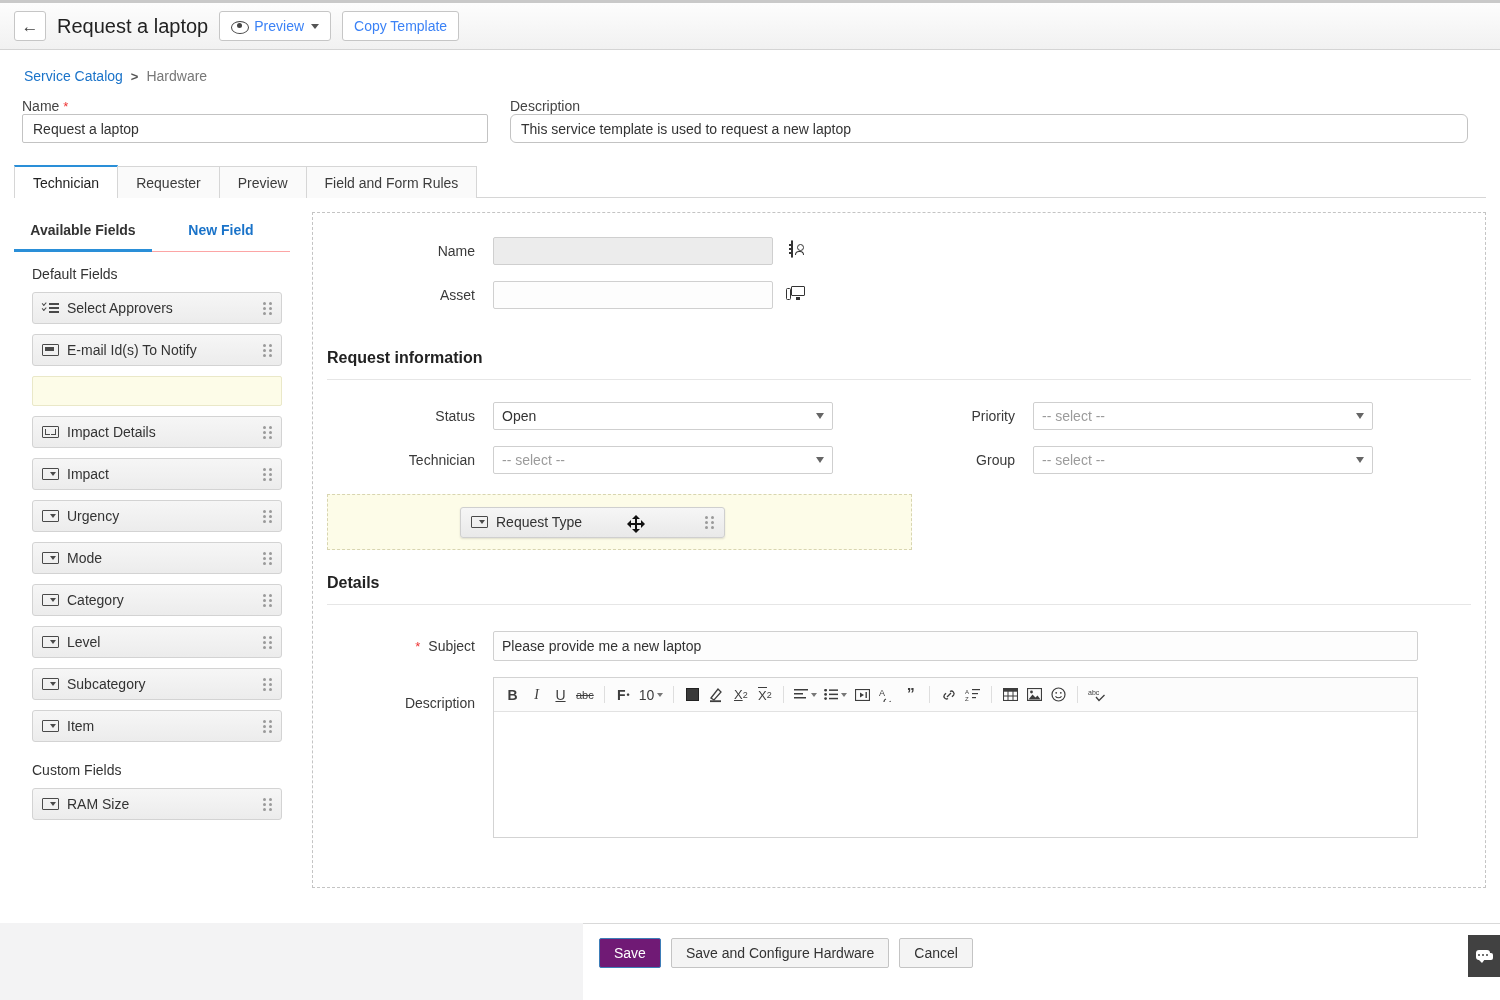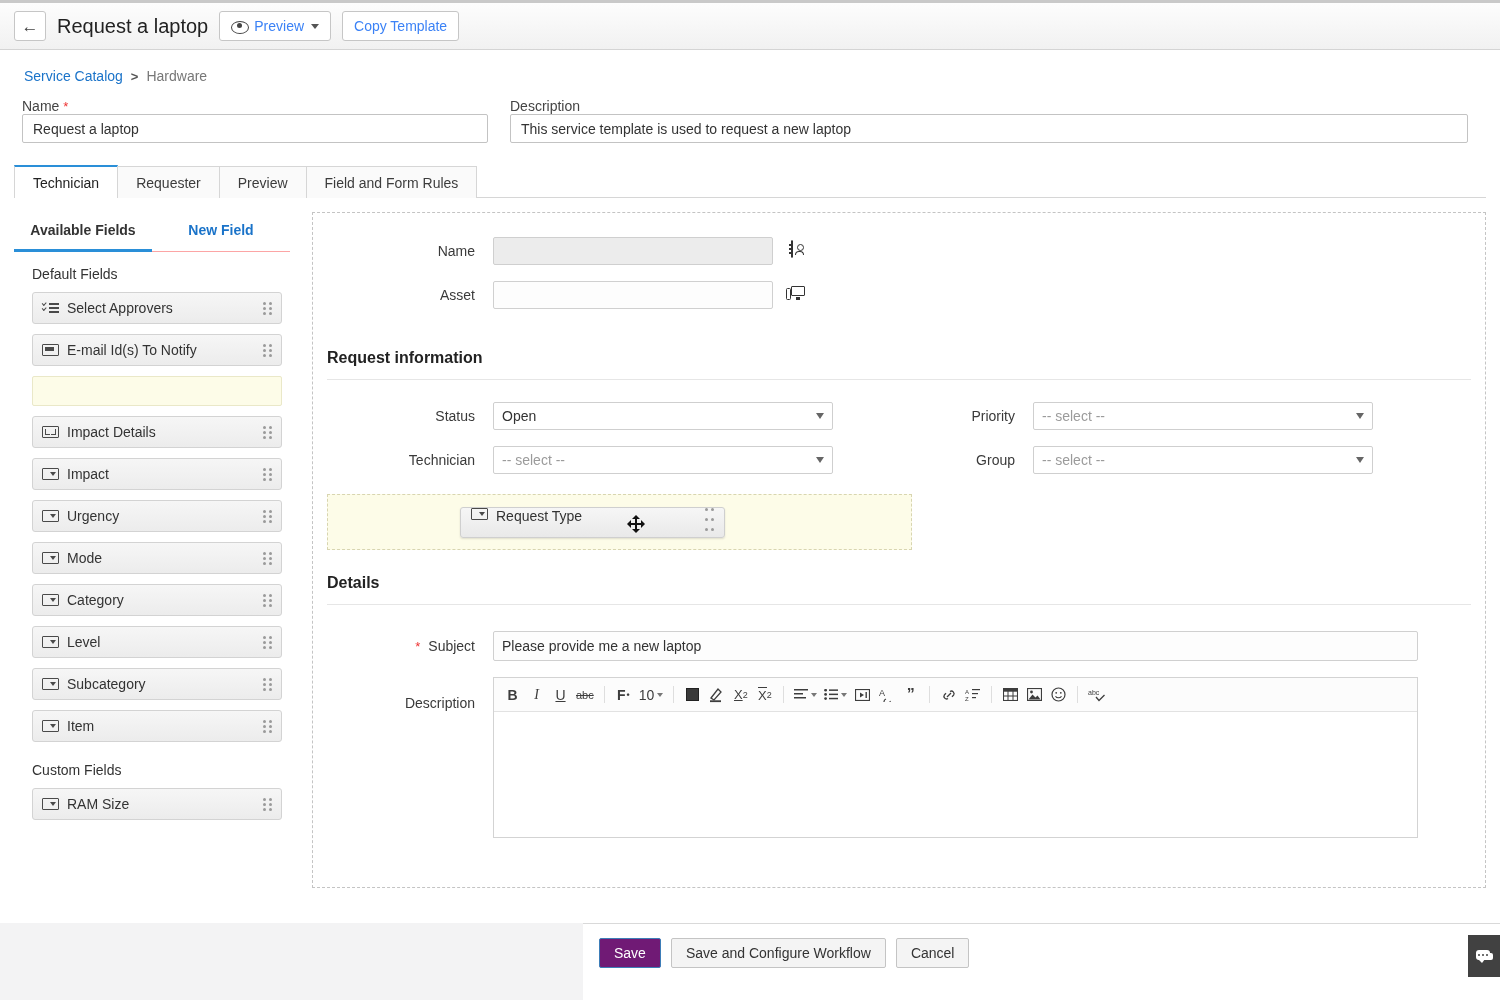--- a/index.html
+++ b/index.html
@@ -170,21 +170,21 @@
 
   
   .dropzone {
     margin:4px 0 0 14px; width:585px; height:56px; background:#fdfce8;
     border:1px dashed #d8d5b0; display:flex; align-items:center; justify-content:center;
     position:relative;
   }
   .drag-chip {
     width:265px; height:31px; background:linear-gradient(to bottom,#f6f6f6,#e9e9e9);
     border:1px solid #cfcfcf; border-radius:3px; box-shadow:0 1px 2px rgba(0,0,0,.12);
-    display:flex; padding:0 10px; gap:8px; font-size:14px; color:#333;
+    display:flex; align-items:center; padding:0 10px; gap:8px; font-size:14px; color:#333;
     position:relative; left:-27px;
   }
   .drag-chip .nm{flex:1;}
   .move-cursor{ position:absolute; left:167px; top:8px; width:16px;height:16px; }
   .move-cursor:before,.move-cursor:after{content:"";position:absolute;background:#111;}
   .move-cursor:before{left:7px;top:0;width:2px;height:16px;}
   .move-cursor:after{left:0;top:7px;width:16px;height:2px;}
   .mc-a{position:absolute;left:4px;top:-1px;width:0;height:0;border-left:4px solid transparent;border-right:4px solid transparent;border-bottom:4px solid #111;}
   .mc-b{position:absolute;left:4px;bottom:-1px;width:0;height:0;border-left:4px solid transparent;border-right:4px solid transparent;border-top:4px solid #111;}
   .mc-c{position:absolute;top:4px;left:-1px;width:0;height:0;border-top:4px solid transparent;border-bottom:4px solid transparent;border-right:4px solid #111;}
@@ -266,21 +266,21 @@
   <div class="top-fields">
     <div class="tf-col">
       <div class="tf-label">
         <span>Name</span>
         <span class="req-star">*</span>
       </div>
       <input class="tf-input" style="width: 466px;" value="Request a laptop">
     </div>
     <div class="tf-col">
       <div class="tf-label">Description</div>
-      <input class="tf-input" style="width: 958px;" value="This service template is used to request a new laptop">
+      <input class="tf-input" style="width: 958px; border-radius: 6px;" value="This service template is used to request a new laptop">
     </div>
   </div>
 
   <div class="tabs">
     <div class="tab active">
         <span>Technician</span>
       </div>
     <div class="tab">
         <span>Requester</span>
       </div>
@@ -697,21 +697,21 @@
           <div class="etext"></div>
         </div>
       </div>
 
     </div>
   </div>
 
   <div class="left-foot-bg"></div>
   <div class="footer">
     <button class="fbtn primary">Save</button>
-    <button class="fbtn">Save and Configure Workflow</button>
+    <button class="fbtn">Save and Configure Hardware</button>
     <button class="fbtn">Cancel</button>
   </div>
 
   <div class="chat-widget">
     <span class="bub">
       <span class="b2"></span>
       <span class="b1"></span>
       <span class="dots">
           <i></i>
           <i></i>

